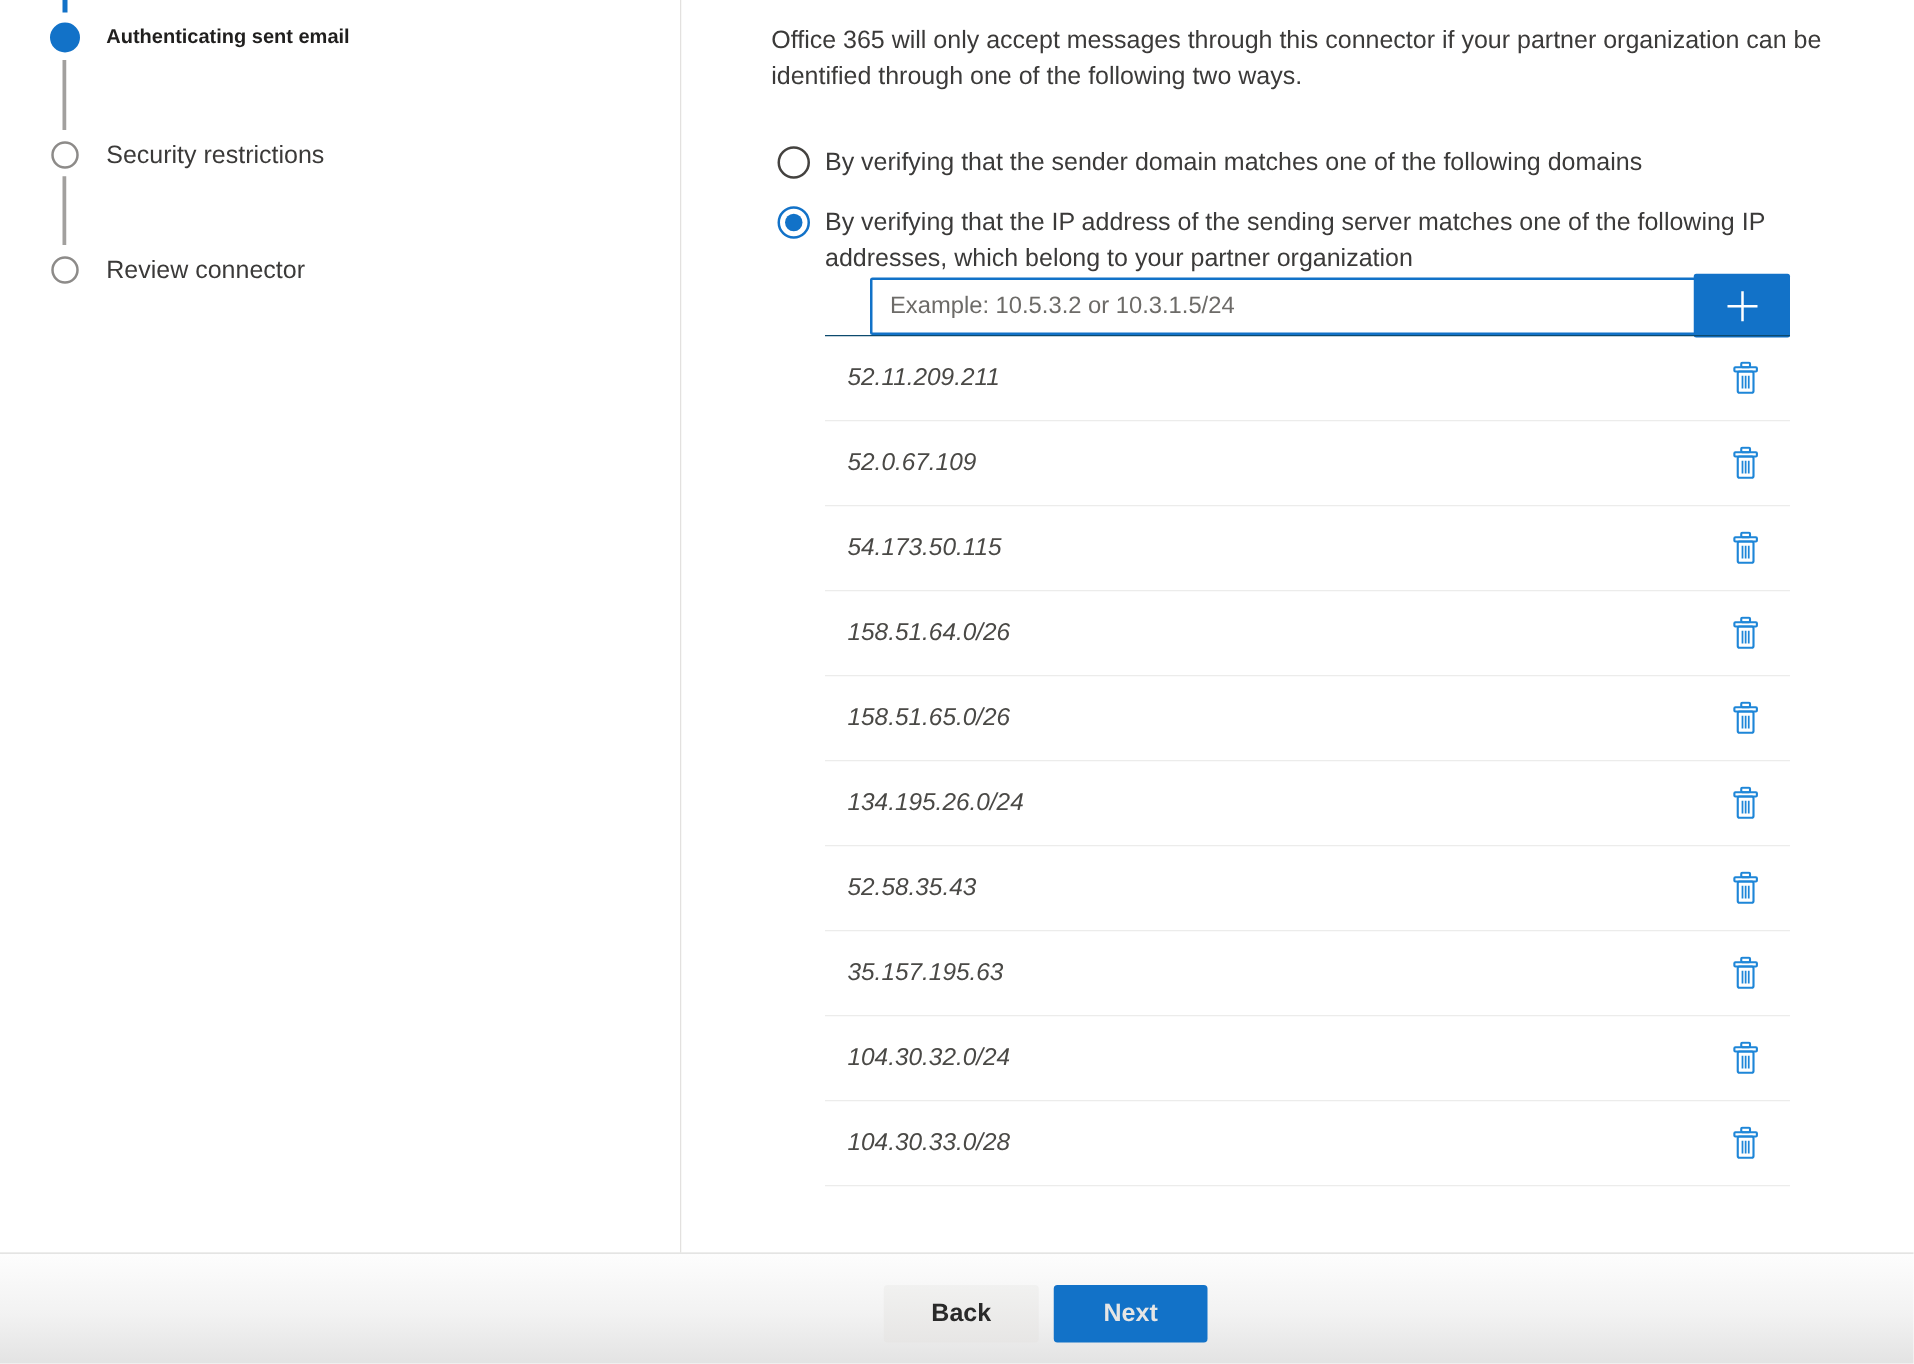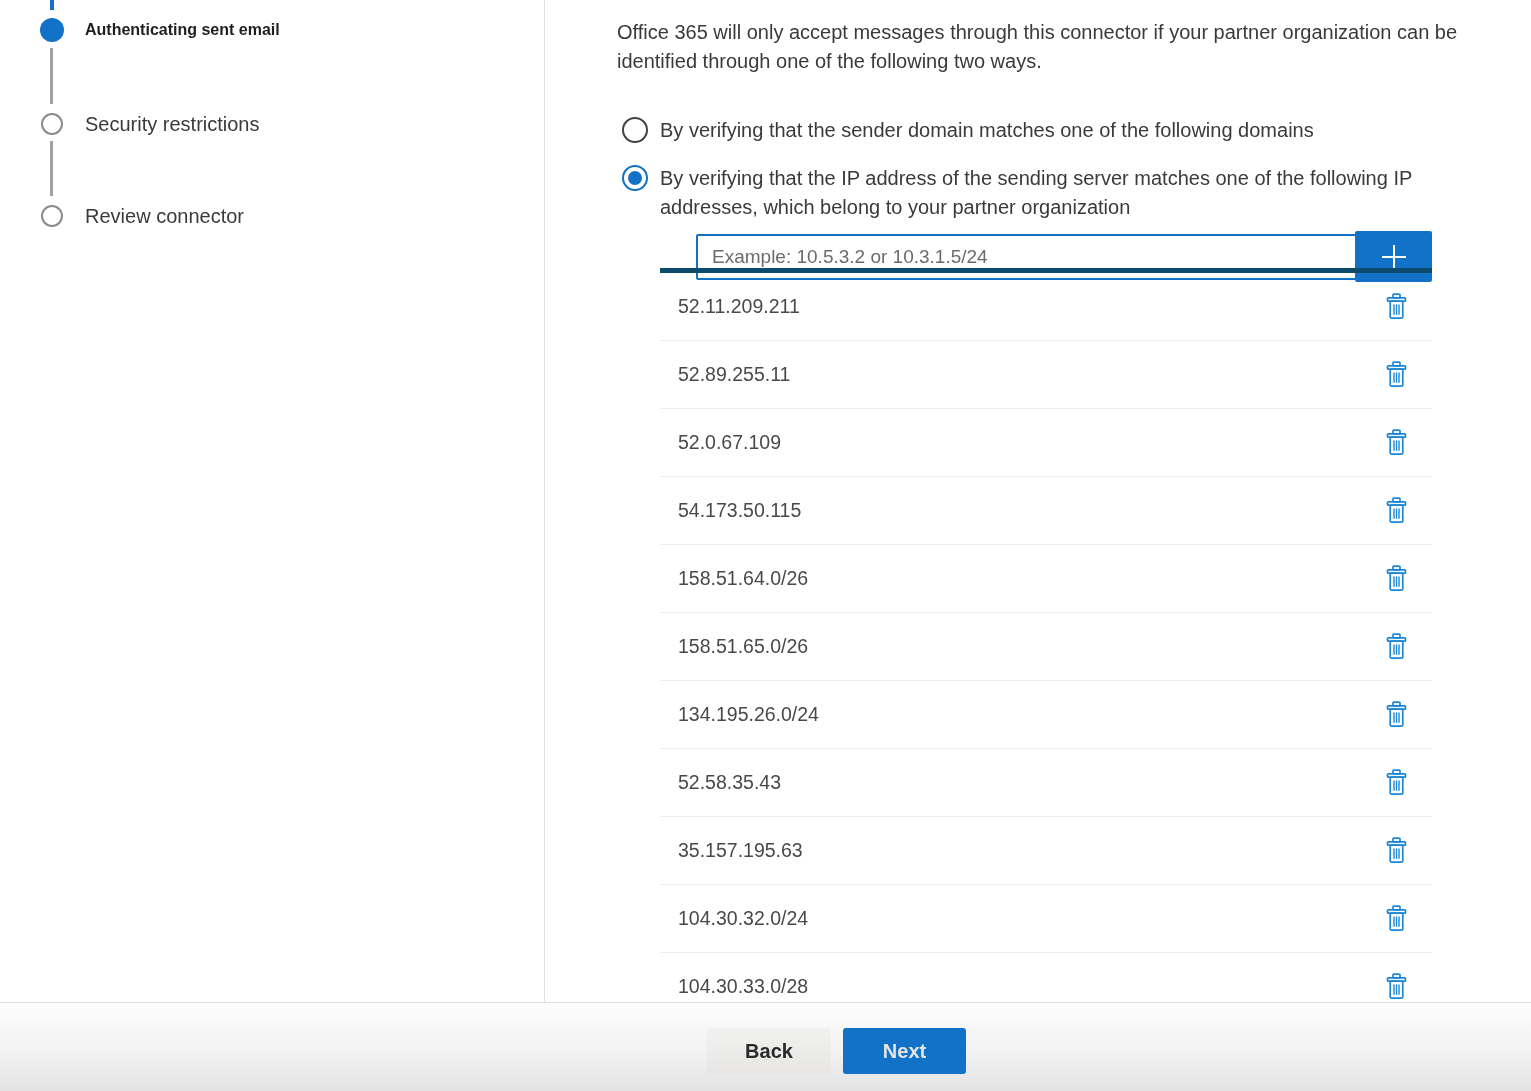--- a/index.html
+++ b/index.html
@@ -63,41 +63,42 @@
     width: 14px; height: 14px; border-radius: 50%; background: #1272c8;
   }
   .option-label {
     position: absolute; left: 38px; top: -1px;
     font-size: 20px; line-height: 29px; color: #3b3a39;
   }
   #option1 { top: 117px; width: 880px; height: 28px; }
   #option2 { top: 165px; width: 880px; height: 60px; }
   #option2 .option-label { width: 824px; }
 
-  .ip-entry { position: absolute; left: 43px; top: 234px; padding-left: 36px; }
+  .ip-entry { position: absolute; left: 43px; top: 222px; padding-left: 36px; }
   .ip-input {
     width: 695px; height: 46px;
     border: 2px solid #1272c8; border-radius: 2px;
     font-size: 19px; color: #323130; padding: 0 14px;
     font-family: "Liberation Sans", "DejaVu Sans", sans-serif;
     outline: none; background: #fff;
   }
   .ip-input::placeholder { color: #6d6b68; opacity: 1; }
   .add-btn {
     position: absolute; left: 695px; top: -3px;
     width: 77px; height: 51px;
     background: #1272c8; border: none; border-radius: 2px;
     color: #ffffff; cursor: pointer;
     display: flex; align-items: center; justify-content: center;
   }
   .plus-glyph { display: block; }
 
   .ip-list {
     position: absolute; left: 43px; top: 268px; width: 772px;
-    border-top: 5px solid #0c4a6e;
+    border-top: 1px solid #0c4a6e;
+    font-style: italic;
   }
   .ip-row {
     height: 68px; border-bottom: 1px solid #ececeb;
     display: flex; align-items: center; justify-content: space-between;
     padding: 0 22px 0 18px;
   }
   .ip-text { font-size: 19.5px; color: #4a4946; }
   .trash-btn {
     background: none; border: none; cursor: pointer;
     width: 28px; height: 32px;
@@ -182,33 +183,20 @@
           <rect x="8" y="1.2" width="7" height="3.6" rx="0.8" fill="none" stroke="#1e86d8" stroke-width="1.7"></rect>
           <rect x="2.5" y="4.8" width="18" height="3.4" rx="0.8" fill="none" stroke="#1e86d8" stroke-width="1.7"></rect>
           <rect x="5.2" y="8.2" width="12.6" height="17" rx="1.4" fill="none" stroke="#1e86d8" stroke-width="1.7"></rect>
           <line x1="9" y1="11.5" x2="9" y2="21.8" stroke="#1e86d8" stroke-width="1.4"></line>
           <line x1="11.5" y1="11.5" x2="11.5" y2="21.8" stroke="#1e86d8" stroke-width="1.4"></line>
           <line x1="14" y1="11.5" x2="14" y2="21.8" stroke="#1e86d8" stroke-width="1.4"></line>
         </svg>
       </button>
     </div>
     <div class="ip-row">
-      <span class="ip-text">52.89.255.11</span>
-      <button class="trash-btn">
-        <svg width="23" height="27" viewBox="0 0 23 27">
-          <rect x="8" y="1.2" width="7" height="3.6" rx="0.8" fill="none" stroke="#1e86d8" stroke-width="1.7"></rect>
-          <rect x="2.5" y="4.8" width="18" height="3.4" rx="0.8" fill="none" stroke="#1e86d8" stroke-width="1.7"></rect>
-          <rect x="5.2" y="8.2" width="12.6" height="17" rx="1.4" fill="none" stroke="#1e86d8" stroke-width="1.7"></rect>
-          <line x1="9" y1="11.5" x2="9" y2="21.8" stroke="#1e86d8" stroke-width="1.4"></line>
-          <line x1="11.5" y1="11.5" x2="11.5" y2="21.8" stroke="#1e86d8" stroke-width="1.4"></line>
-          <line x1="14" y1="11.5" x2="14" y2="21.8" stroke="#1e86d8" stroke-width="1.4"></line>
-        </svg>
-      </button>
-    </div>
-    <div class="ip-row">
       <span class="ip-text">52.0.67.109</span>
       <button class="trash-btn">
         <svg width="23" height="27" viewBox="0 0 23 27">
           <rect x="8" y="1.2" width="7" height="3.6" rx="0.8" fill="none" stroke="#1e86d8" stroke-width="1.7"></rect>
           <rect x="2.5" y="4.8" width="18" height="3.4" rx="0.8" fill="none" stroke="#1e86d8" stroke-width="1.7"></rect>
           <rect x="5.2" y="8.2" width="12.6" height="17" rx="1.4" fill="none" stroke="#1e86d8" stroke-width="1.7"></rect>
           <line x1="9" y1="11.5" x2="9" y2="21.8" stroke="#1e86d8" stroke-width="1.4"></line>
           <line x1="11.5" y1="11.5" x2="11.5" y2="21.8" stroke="#1e86d8" stroke-width="1.4"></line>
           <line x1="14" y1="11.5" x2="14" y2="21.8" stroke="#1e86d8" stroke-width="1.4"></line>
         </svg>

